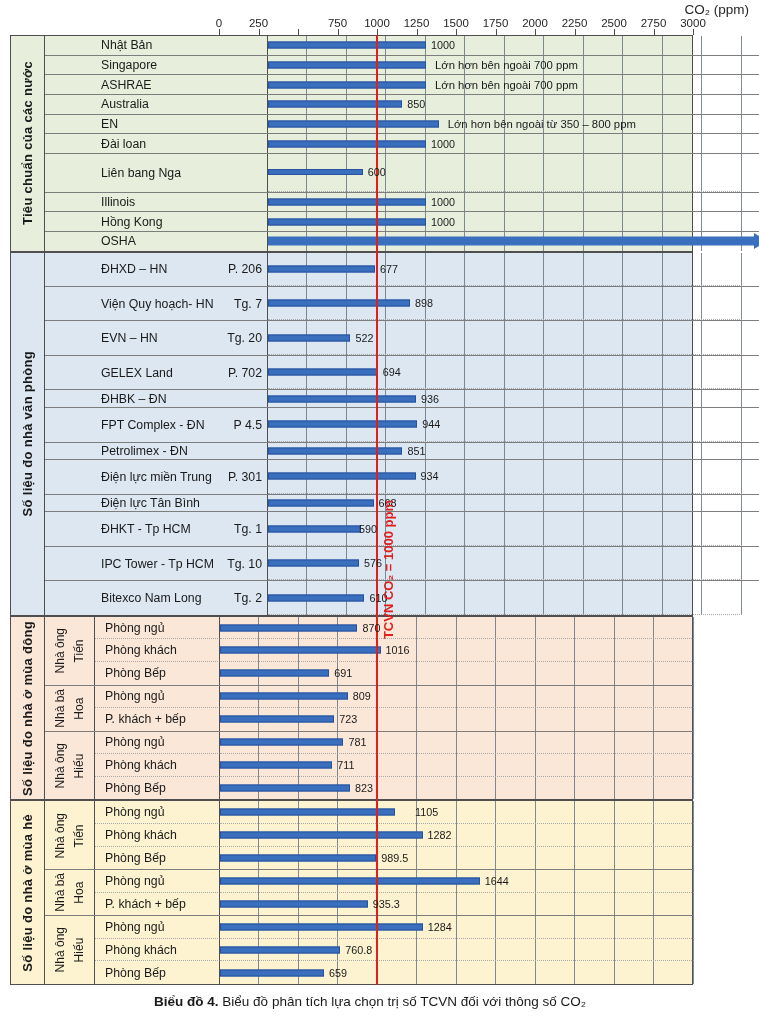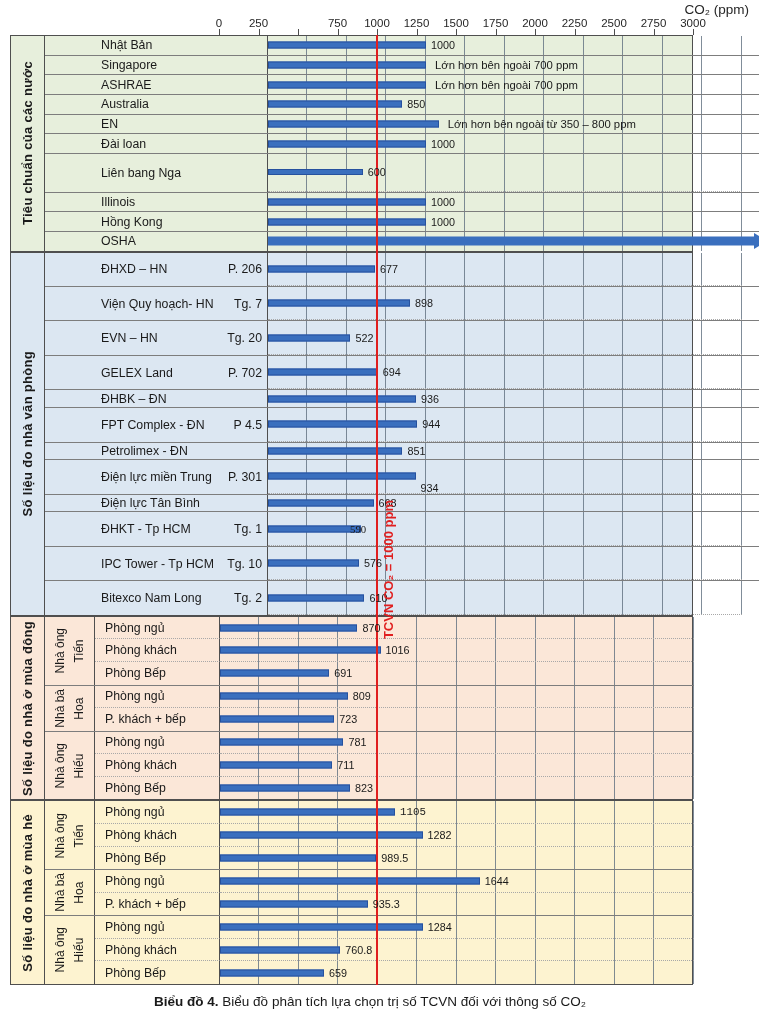--- a/index.html
+++ b/index.html
@@ -326,21 +326,21 @@
             </div>
           </div>
           <div class="group group-border" style="flex: 2 1 0px;">
             <div class="row">
               <div class="label-cell label-wide">
                 <span class="building-label">Điện lực miền Trung</span>
                 <span class="room-right">P. 301</span>
               </div>
               <div class="bar-cell dotted-b">
                 <div class="bar" style="width: 147.572px;"></div>
-                <span class="val-label" style="left: 152.572px; margin-top: 12px;">934</span>
+                <span class="val-label" style="left: 152.572px;">934</span>
               </div>
             </div>
             <div class="row">
               <div class="label-cell label-wide"></div>
             </div>
           </div>
           <div class="group group-border" style="flex: 1 1 0px;">
             <div class="row">
               <div class="label-cell label-wide">
                 <span class="building-label">Điện lực Tân Bình</span>
@@ -352,21 +352,21 @@
             </div>
           </div>
           <div class="group group-border" style="flex: 2 1 0px;">
             <div class="row">
               <div class="label-cell label-wide">
                 <span class="building-label">ĐHKT - Tp HCM</span>
                 <span class="room-right">Tg. 1</span>
               </div>
               <div class="bar-cell dotted-b">
                 <div class="bar" style="width: 93.22px;"></div>
-                <span class="val-label" style="left: 82px; font-family: Liberation Serif, serif;">590</span>
+                <span class="val-label" style="left: 91px;">590</span>
               </div>
             </div>
             <div class="row">
               <div class="label-cell label-wide"></div>
             </div>
           </div>
           <div class="group group-border" style="flex: 2 1 0px;">
             <div class="row">
               <div class="label-cell label-wide">
                 <span class="building-label">IPC Tower - Tp HCM</span>
@@ -507,21 +507,21 @@
             <div class="house-cell">
               <span class="vtext">Nhà ông<br>Tiến</span>
             </div>
             <div class="rows-col">
               <div class="row">
                 <div class="label-cell label-room dotted-b">
                   <span>Phòng ngủ</span>
                 </div>
                 <div class="bar-cell dotted-b">
                   <div class="bar" style="width: 174.59px;"></div>
-                  <span class="val-label" style="left: 180px; font-family: Liberation Mono, monospace;">1105</span>
+                  <span class="val-label" style="left: 195px;">1105</span>
                 </div>
               </div>
               <div class="row">
                 <div class="label-cell label-room dotted-b">
                   <span>Phòng khách</span>
                 </div>
                 <div class="bar-cell dotted-b">
                   <div class="bar" style="width: 202.556px;"></div>
                   <span class="val-label" style="left: 207.556px;">1282</span>
                 </div>

